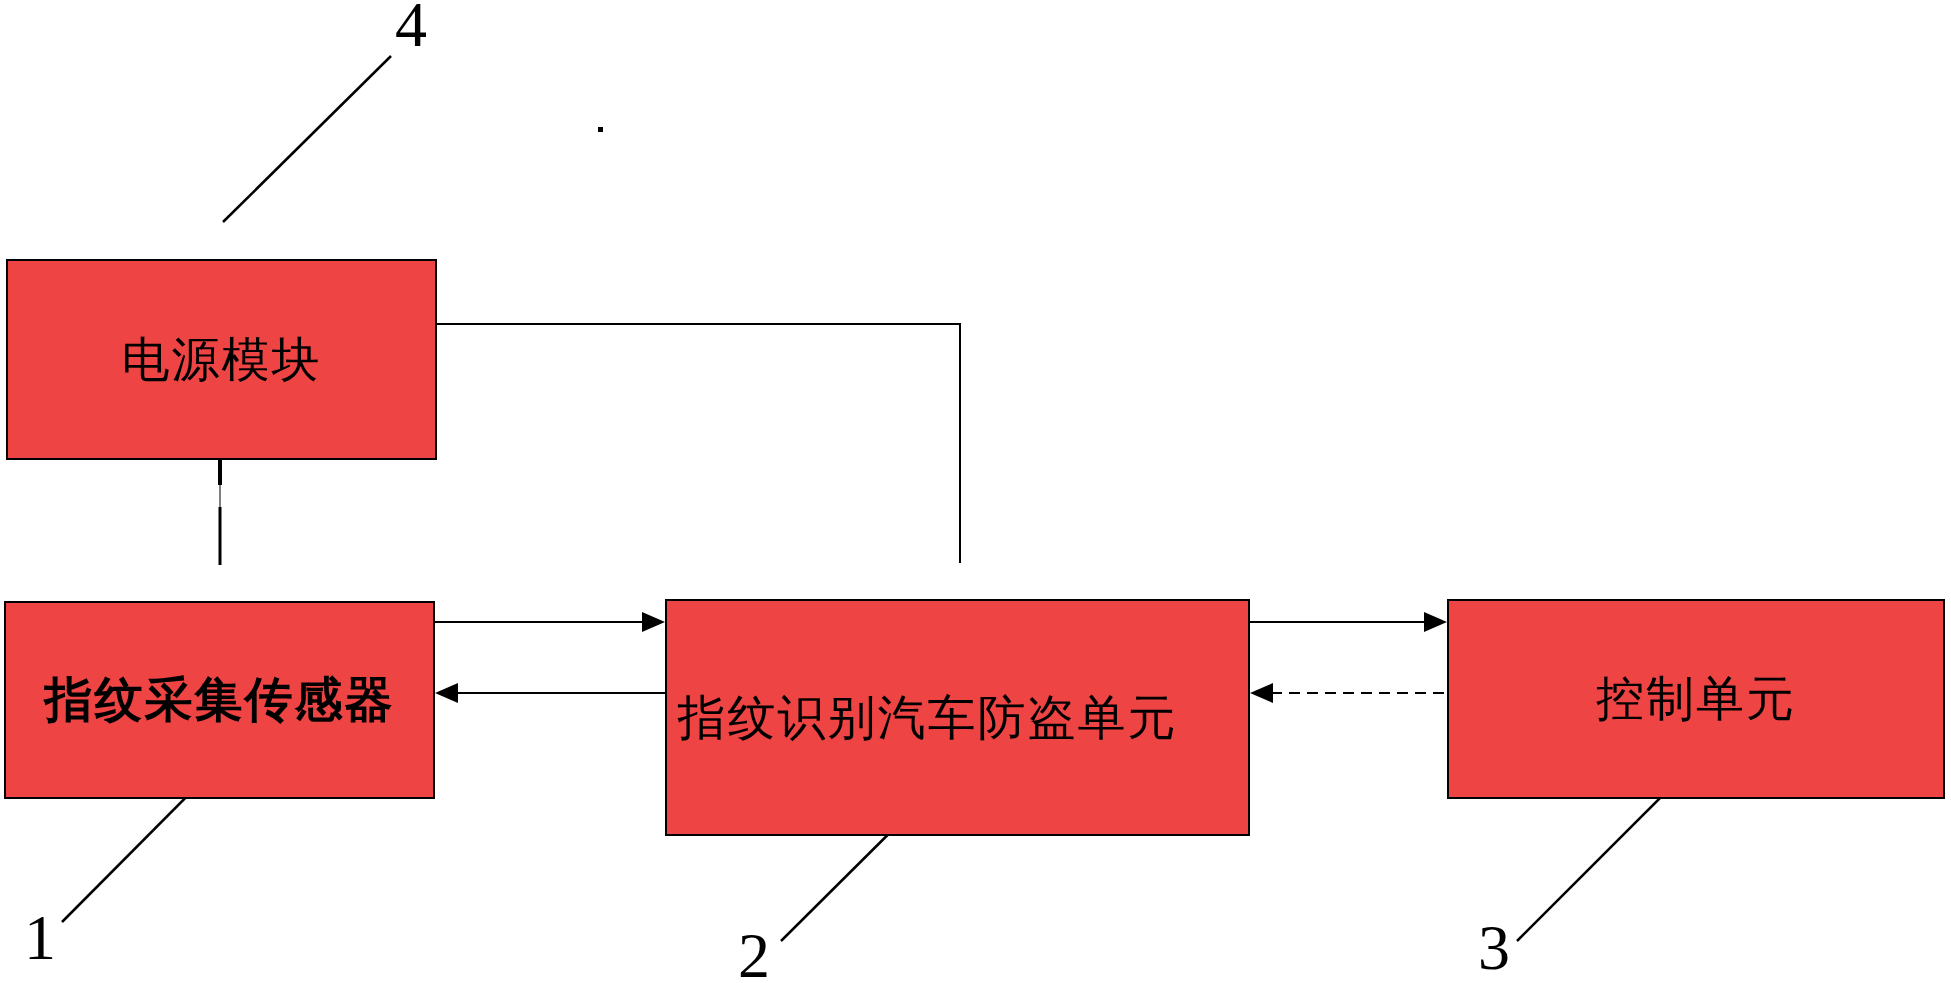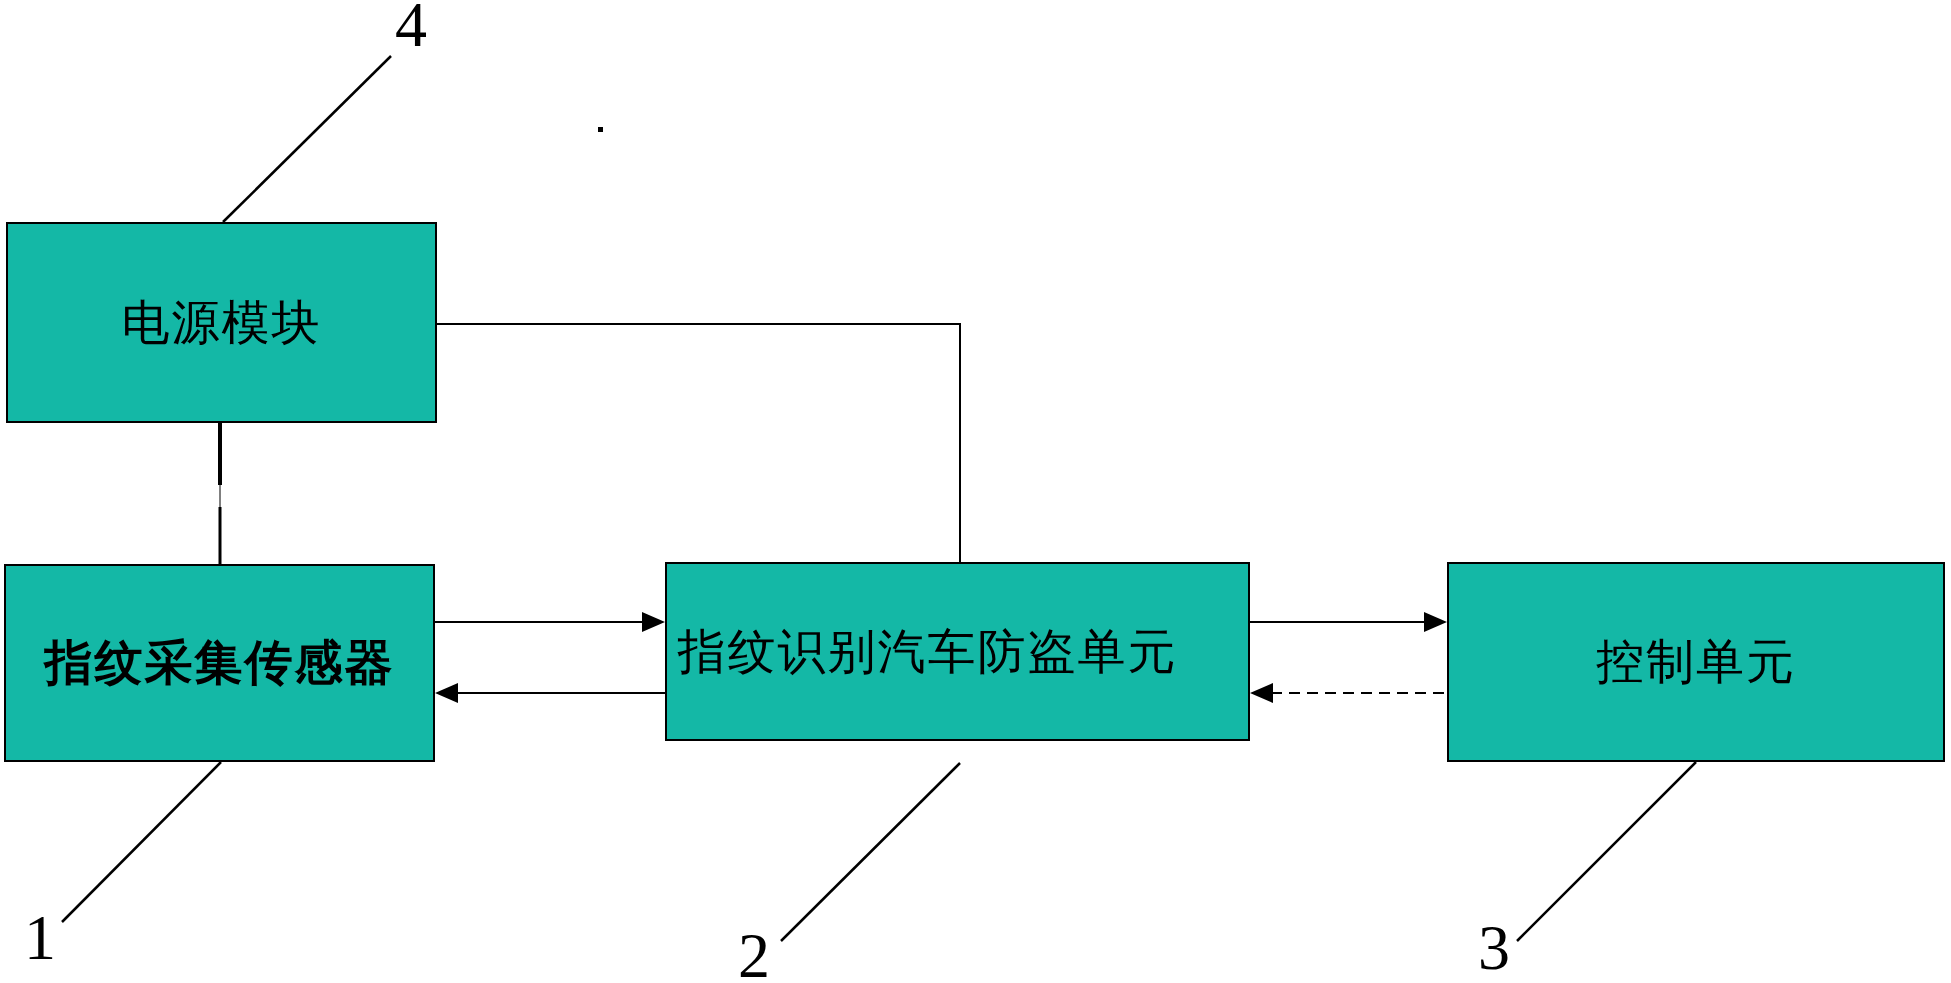--- a/index.html
+++ b/index.html
@@ -19,24 +19,25 @@
     position: absolute;
     left: 0;
     top: 0;
     width: 1951px;
     height: 983px;
   }
   .node {
     position: absolute;
     box-sizing: border-box;
     border: 2px solid #000000;
-    background: #14b8a6;
+    background: #ef4444;
     display: flex;
     align-items: center;
     justify-content: center;
+    margin-top: 37px;
   }
   .node-label {
     font-size: 48px;
     color: #000000;
     line-height: 1;
     white-space: nowrap;
     letter-spacing: 2px;
   }
   #node-anti-theft .node-label {
     transform: translateX(-30px);
@@ -99,21 +100,21 @@
   </svg>
 
   <div class="node" id="node-power" style="left:6px; top:222px; width:431px; height:201px;">
     <span class="node-label">电源模块</span>
   </div>
 
   <div class="node" id="node-sensor" style="left:4px; top:564px; width:431px; height:198px;font-weight:bold;">
     <span class="node-label">指纹采集传感器</span>
   </div>
 
-  <div class="node" id="node-anti-theft" style="left:665px; top:562px; width:585px; height:179px;">
+  <div class="node" id="node-anti-theft" style="left:665px; top:562px; width:585px; height:237px;">
     <span class="node-label">指纹识别汽车防盗单元</span>
   </div>
 
   <div class="node" id="node-control" style="left:1447px; top:562px; width:498px; height:200px;">
     <span class="node-label">控制单元</span>
   </div>
 
   <div class="ref-label" style="left:411px; top:25px;">4</div>
   <div class="ref-label" style="left:40px; top:938px;">1</div>
   <div class="ref-label" style="left:754px; top:956px;">2</div>

